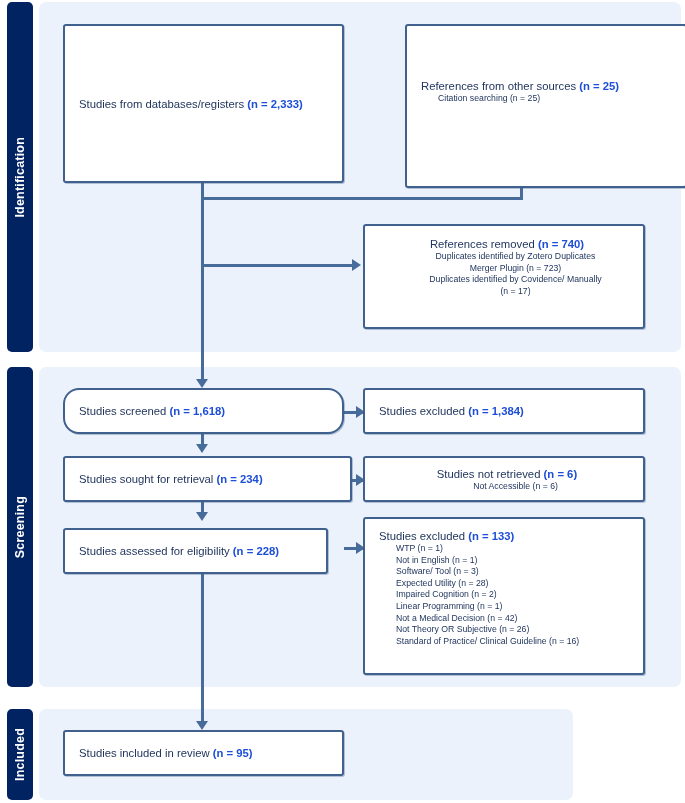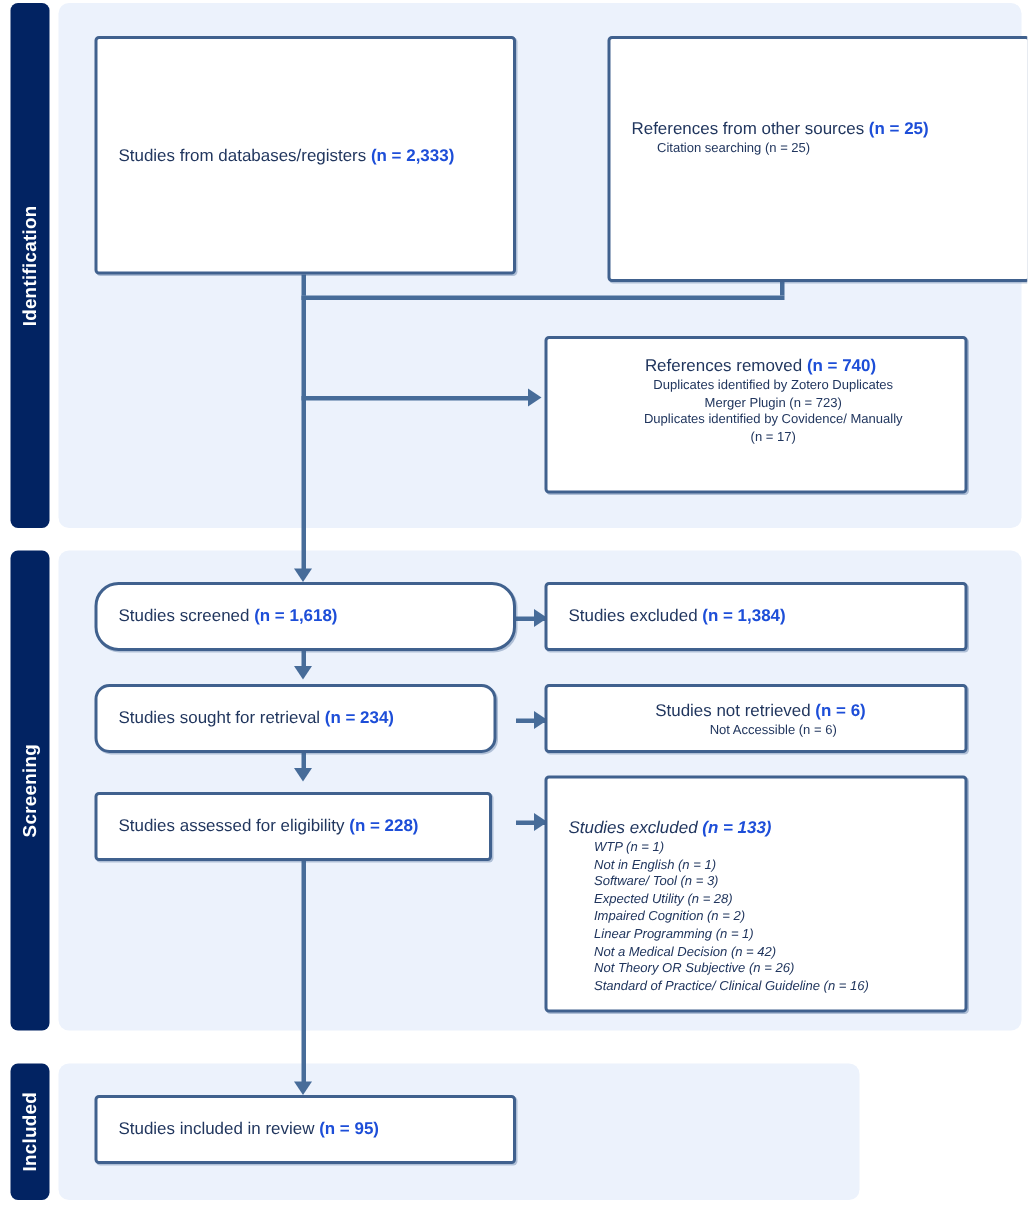--- a/index.html
+++ b/index.html
@@ -180,41 +180,41 @@
       <div class="ptitle"><span>Studies screened </span><span class="accent">(n = 1,618)</span></div>
     </div>
   </div>
 
   <div class="pbox" style="left:363px; top:388px; width:282px; height:46px;">
     <div class="pbox-inner vcenter">
       <div class="ptitle"><span>Studies excluded </span><span class="accent">(n = 1,384)</span></div>
     </div>
   </div>
 
-  <div class="pbox" style="left:63px; top:456px; width:268px; height:46px;border-radius:10px;">
+  <div class="pbox" style="left:63px; top:456px; width:289px; height:46px;">
     <div class="pbox-inner vcenter">
       <div class="ptitle"><span>Studies sought for retrieval </span><span class="accent">(n = 234)</span></div>
     </div>
   </div>
 
   <div class="pbox" style="left:363px; top:456px; width:282px; height:46px;">
     <div class="pbox-inner" style="top:9px;text-align:center;">
       <div class="ptitle"><span>Studies not retrieved </span><span class="accent">(n = 6)</span></div>
       <div class="psub">Not Accessible (n = 6)</div>
     </div>
   </div>
 
   <div class="pbox" style="left:63px; top:528px; width:265px; height:46px;">
     <div class="pbox-inner vcenter">
       <div class="ptitle"><span>Studies assessed for eligibility </span><span class="accent">(n = 228)</span></div>
     </div>
   </div>
 
   <div class="pbox" style="left:363px; top:517px; width:282px; height:158px;">
-    <div class="pbox-inner" style="top:26px;font-style:italic;">
+    <div class="pbox-inner" style="top:10px;">
       <div class="ptitle"><span>Studies excluded </span><span class="accent">(n = 133)</span></div>
       <div class="psub">WTP (n = 1)</div>
       <div class="psub">Not in English (n = 1)</div>
       <div class="psub">Software/ Tool (n = 3)</div>
       <div class="psub">Expected Utility (n = 28)</div>
       <div class="psub">Impaired Cognition (n = 2)</div>
       <div class="psub">Linear Programming (n = 1)</div>
       <div class="psub">Not a Medical Decision (n = 42)</div>
       <div class="psub">Not Theory OR Subjective (n = 26)</div>
       <div class="psub">Standard of Practice/ Clinical Guideline (n = 16)</div>

